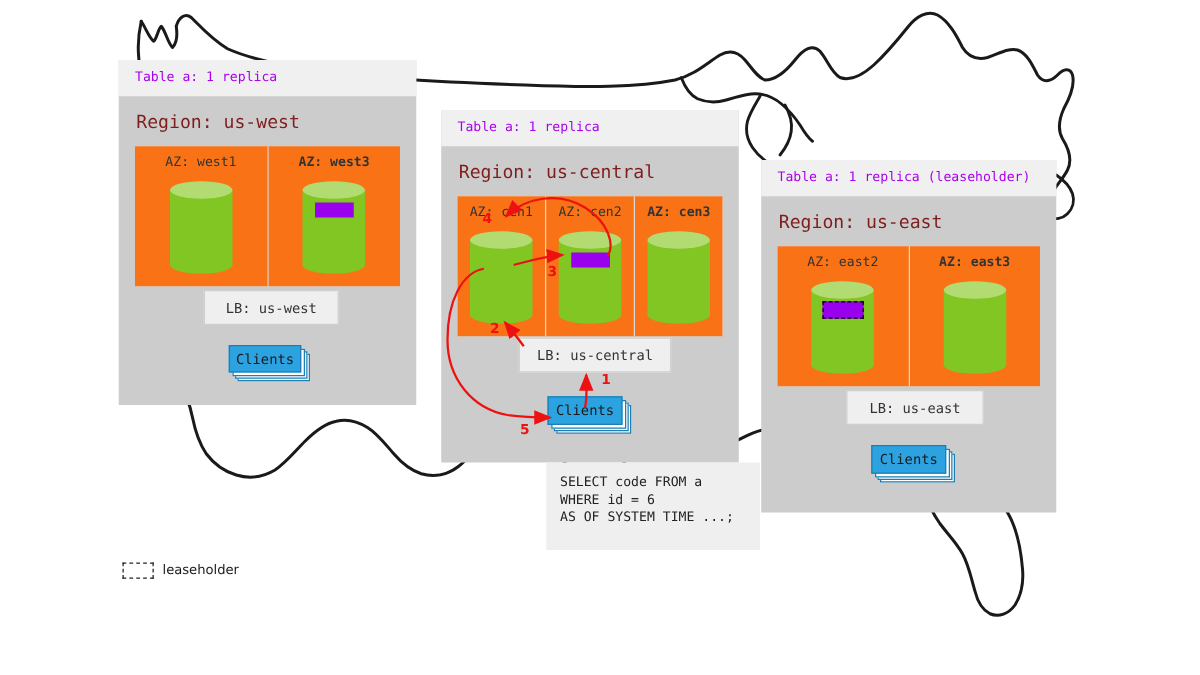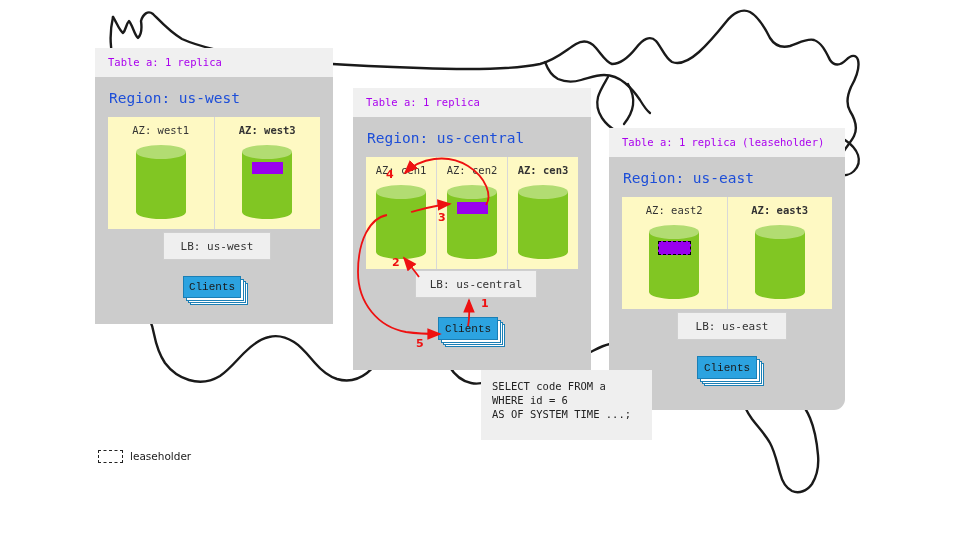--- a/index.html
+++ b/index.html
@@ -15,47 +15,47 @@
 
   
   .region{position:absolute;background:#cccccc;}
   .region-head{
     background:#f0f0f0;color:#aa00ee;
     font-size:10.5px;line-height:1;
     padding:9px 12px 9px 13px;
     white-space:pre;
   }
   .region-title{
-    color:#1d4ed8;font-size:14.5px;
+    color:#7f1d1d;font-size:14.5px;
     padding:13px 0 11px 14px;white-space:pre;
   }
   .az-row{display:flex;background:#efefef;margin:0 13px;}
   .az{
-    flex:1;background:#fef9c3;position:relative;
+    flex:1;background:#f97316;position:relative;
     border-right:1px solid #d8d8d8;
     padding:7px 0 10px 0;
     text-align:center;
   }
   .az:last-child{border-right:none;font-weight:bold;}
   .az-label{font-size:10.5px;color:#333;white-space:pre;display:block;}
   .cyl{position:relative;margin:9px auto 0 auto;}
   .cyl-body{position:absolute;left:0;background:#81c623;}
   .cyl-top{position:absolute;left:0;top:0;background:#b2dc72;border-radius:50%;}
   .cyl-bottom{position:absolute;left:0;background:#81c623;border-radius:50%;}
   .replica{position:absolute;background:#9900ee;}
   .replica.lease{border:1.6px dashed #000000;}
 
   .lb{
     position:absolute;background:#efefef;border:1px solid #cfcfcf;
     font-size:11px;color:#333;text-align:center;white-space:pre;
     display:flex;align-items:center;justify-content:center;
   }
 
   
-  .clients{position:absolute;font-family:Liberation Mono, monospace;}
+  .clients{position:absolute;}
   .clients .card{
     position:absolute;background:#2ca3e0;border:1.3px solid #1b7fb5;
   }
   .clients .card.ghost{background:#ffffff;}
   .clients .front{
     position:absolute;left:0;top:0;background:#2ca3e0;border:1.3px solid #1b7fb5;
     display:flex;align-items:center;justify-content:center;
     font-size:11px;color:#1a1a1a;white-space:pre;
   }
 
@@ -247,21 +247,21 @@
     </div>
     <div class="lb" style="left:62px;top:182px;width:120px;height:26px;">LB: us-central</div>
     <div class="clients" style="left:85px;top:229px;width:70px;height:32px;">
       <div class="card ghost" style="left:7px;top:7px;width:58px;height:21px;"></div>
       <div class="card ghost" style="left:5px;top:5px;width:58px;height:21px;"></div>
       <div class="card ghost" style="left:3px;top:3px;width:58px;height:21px;"></div>
       <div class="front" style="width:58px;height:21px;">Clients</div>
     </div>
   </div>
 
-  <div class="region" style="left:609px;top:128px;width:236px;height:282px;border-radius:11px;">
+  <div class="region" style="left:609px;top:128px;width:236px;height:282px;">
     <div class="region-head">Table a: 1 replica (leaseholder)</div>
     <div class="region-title">Region: us-east</div>
     <div class="az-row">
       <div class="az">
         <span class="az-label">AZ: east2</span>
         <div class="cyl" style="width:50px;height:74px;">
           <div class="cyl-bottom" style="top:60px;width:50px;height:14px;"></div>
           <div class="cyl-body" style="top:7px;width:50px;height:60px;"></div>
           <div class="cyl-top" style="width:50px;height:14px;"></div>
           <div class="replica lease" style="left:9px;top:16px;width:31px;height:12px;"></div>
@@ -278,21 +278,21 @@
     </div>
     <div class="lb" style="left:68px;top:184px;width:108px;height:26px;">LB: us-east</div>
     <div class="clients" style="left:88px;top:228px;width:70px;height:32px;">
       <div class="card ghost" style="left:7px;top:7px;width:58px;height:21px;"></div>
       <div class="card ghost" style="left:5px;top:5px;width:58px;height:21px;"></div>
       <div class="card ghost" style="left:3px;top:3px;width:58px;height:21px;"></div>
       <div class="front" style="width:58px;height:21px;">Clients</div>
     </div>
   </div>
 
-  <div class="sqlbox" style="left:437px;top:370px;width:150px;height:52px;margin-left:44px;">SELECT code FROM a
+  <div class="sqlbox" style="left:437px;top:370px;width:150px;height:52px;">SELECT code FROM a
 WHERE id = 6
 AS OF SYSTEM TIME ...;</div>
 
   <div class="legend" style="left:98px;top:450px;">
     <div class="legend-swatch"></div>
     <div class="legend-text">leaseholder</div>
   </div>
 
   <svg id="arrows" viewBox="0 0 960 540" xmlns="http://www.w3.org/2000/svg">
     <defs>

